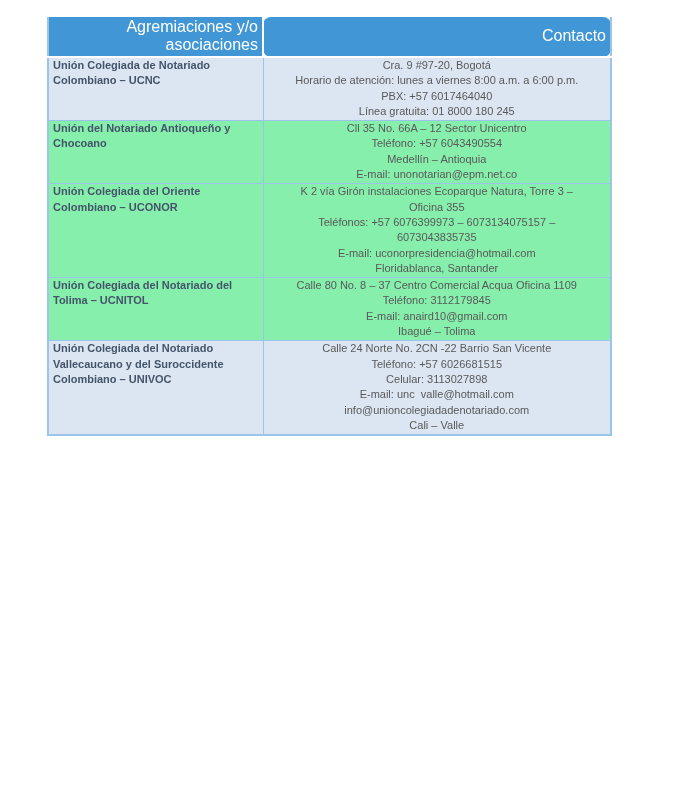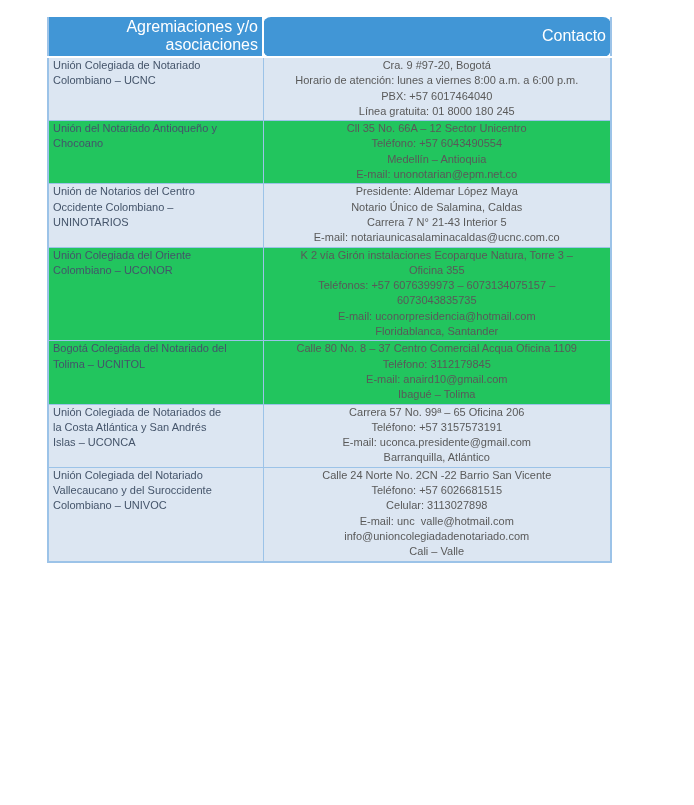--- a/index.html
+++ b/index.html
@@ -43,27 +43,27 @@
   thead th:first-child { border-left: none; }
   thead th:last-child { border-right: none; border-radius: 8px; }
   tbody td {
     border: 1px solid var(--border-color, #9CC3E8);
     vertical-align: top;
     font-size: 11px;
     line-height: 15.3px;
     padding: 0 4px 1px 4px;
     white-space: pre-wrap;
     word-wrap: break-word;
-    background: #22c55e;
+    background: #86efac;
   }
   tbody tr.alt td {
     background: var(--row-alt-bg, #DCE6F2);
   }
   tbody td.org {
-    font-weight: normal;
+    font-weight: bold;
     color: var(--name-text, #44546A);
   }
   tbody td.contact {
     color: var(--contact-text, #595959);
     text-align: center;
   }
 </style>
 </head>
 <body>
 
@@ -89,55 +89,37 @@
 Línea gratuita: 01 8000 180 245</td>
         </tr>
         <tr>
           <td class="org">Unión del Notariado Antioqueño y
 Chocoano</td>
           <td class="contact">Cll 35 No. 66A – 12 Sector Unicentro
 Teléfono: +57 6043490554
 Medellín – Antioquia
 E-mail: unonotarian@epm.net.co</td>
         </tr>
-        <tr class="alt">
-          <td class="org">Unión de Notarios del Centro
-Occidente Colombiano –
-UNINOTARIOS</td>
-          <td class="contact">Presidente: Aldemar López Maya
-Notario Único de Salamina, Caldas
-Carrera 7 N° 21-43 Interior 5
-E-mail: notariaunicasalaminacaldas@ucnc.com.co</td>
-        </tr>
         <tr>
           <td class="org">Unión Colegiada del Oriente
 Colombiano – UCONOR</td>
           <td class="contact">K 2 vía Girón instalaciones Ecoparque Natura, Torre 3 –
 Oficina 355
 Teléfonos: +57 6076399973 – 6073134075157 –
 6073043835735
 E-mail: uconorpresidencia@hotmail.com
 Floridablanca, Santander</td>
         </tr>
         <tr>
-          <td class="org">Bogotá Colegiada del Notariado del
+          <td class="org">Unión Colegiada del Notariado del
 Tolima – UCNITOL</td>
           <td class="contact">Calle 80 No. 8 – 37 Centro Comercial Acqua Oficina 1109
 Teléfono: 3112179845
 E-mail: anaird10@gmail.com
 Ibagué – Tolima</td>
-        </tr>
-        <tr class="alt">
-          <td class="org">Unión Colegiada de Notariados de
-la Costa Atlántica y San Andrés
-Islas – UCONCA</td>
-          <td class="contact">Carrera 57 No. 99ª – 65 Oficina 206
-Teléfono: +57 3157573191
-E-mail: uconca.presidente@gmail.com
-Barranquilla, Atlántico</td>
         </tr>
         <tr class="alt">
           <td class="org">Unión Colegiada del Notariado
 Vallecaucano y del Suroccidente
 Colombiano – UNIVOC</td>
           <td class="contact">Calle 24 Norte No. 2CN -22 Barrio San Vicente
 Teléfono: +57 6026681515
 Celular: 3113027898
 E-mail: unc  valle@hotmail.com
 info@unioncolegiadadenotariado.com

